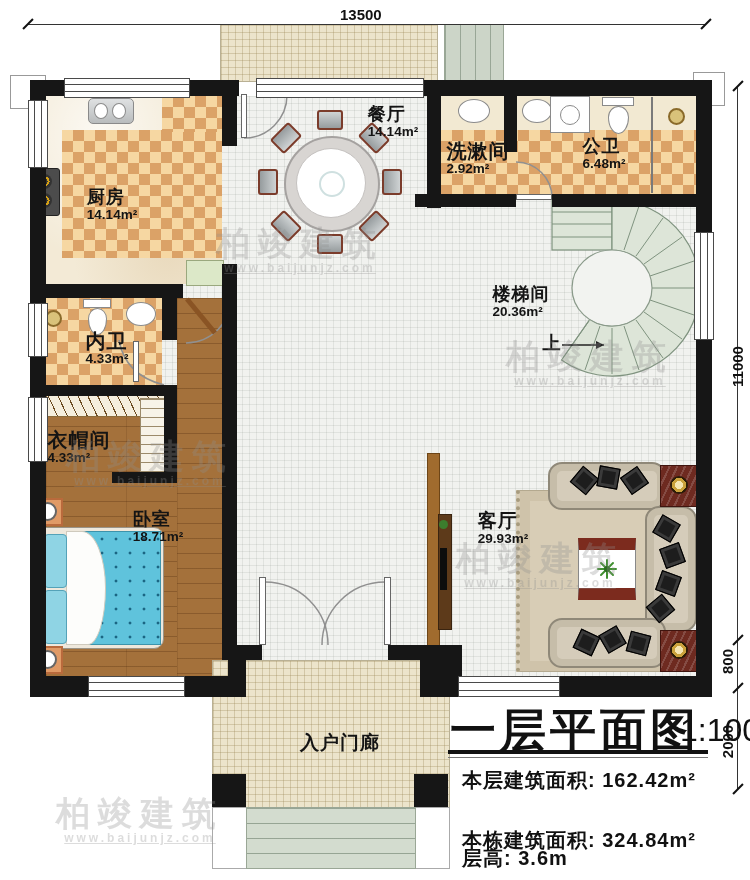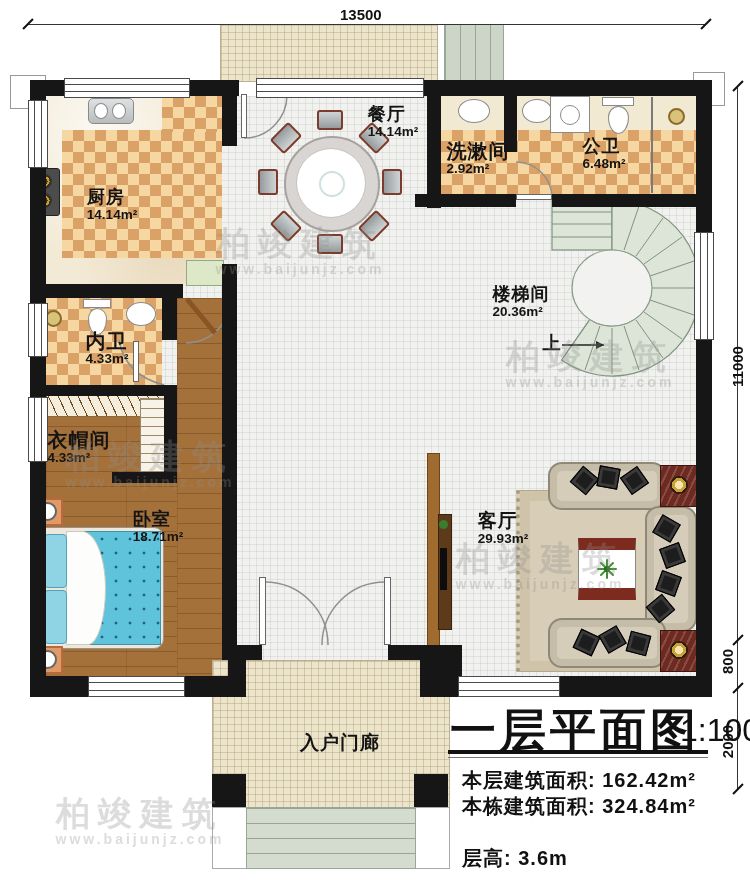--- a/index.html
+++ b/index.html
@@ -53,21 +53,21 @@
   .fix{position:absolute;background:#fff;border:1.5px solid #8a8a8a;box-sizing:border-box;}
   .doorleaf{position:absolute;background:#fff;border:1px solid #666;box-sizing:border-box;}
   
   .dimline{position:absolute;background:#333;}
   .tick{position:absolute;width:14px;height:2px;background:#111;transform:rotate(-45deg);}
   .dimtext{position:absolute;font-weight:bold;font-size:15px;color:#111;}
   .dimtext-v{position:absolute;font-weight:bold;font-size:15px;color:#111;transform:rotate(-90deg);transform-origin:center;white-space:nowrap;}
   
   .wm{position:absolute;color:#8f8f8f;opacity:.30;text-align:center;pointer-events:none;line-height:1.1;}
   .wm-name{font-size:34px;font-weight:bold;letter-spacing:8px;display:block;}
-  .wm-url{font-size:14px;font-weight:bold;letter-spacing:3px;display:block;}
+  .wm-url{font-size:12px;font-weight:bold;letter-spacing:3px;display:block;text-decoration:underline;}
   
   .tb-title{position:absolute;font-size:46px;font-weight:bold;letter-spacing:4px;color:#111;}
   .tb-scale{position:absolute;font-size:32px;font-weight:normal;color:#111;}
   .tb-rule1{position:absolute;background:#111;height:4px;}
   .tb-rule2{position:absolute;background:#777;height:1px;}
   .tb-line{position:absolute;font-size:20px;font-weight:bold;color:#111;letter-spacing:1px;}
   svg{position:absolute;left:0;top:0;}
 </style>
 </head>
 <body>
@@ -314,21 +314,21 @@
   <div class="tick" style="left:731px;top:788px;"></div>
   <div class="dimtext-v" style="left:712px;top:358px;width:50px;text-align:center;">11000</div>
   <div class="dimtext-v" style="left:707px;top:653px;width:40px;text-align:center;">800</div>
   <div class="dimtext-v" style="left:704px;top:733px;width:46px;text-align:center;">2000</div>
 
   <div class="tb-title" style="left:450px;top:700px;">一层平面图</div>
   <div class="tb-scale" style="left:680px;top:712px;">1:100</div>
   <div class="tb-rule1" style="left:448px;top:750px;width:260px;"></div>
   <div class="tb-rule2" style="left:448px;top:757px;width:260px;"></div>
   <div class="tb-line" style="left:462px;top:767px;">本层建筑面积: 162.42m²</div>
-  <div class="tb-line" style="left:462px;top:793px;">本栋建筑面积: 324.84m²</div>
+  <div class="tb-line" style="left:462px;top:827px;">本栋建筑面积: 324.84m²</div>
   <div class="tb-line" style="left:462px;top:845px;">层高: 3.6m</div>
 
   <div class="wm" style="left:180px;top:225px;width:240px;">
     <span class="wm-name">柏竣建筑</span>
     <span class="wm-url">www.baijunjz.com</span>
   </div>
   <div class="wm" style="left:470px;top:338px;width:240px;">
     <span class="wm-name">柏竣建筑</span>
     <span class="wm-url">www.baijunjz.com</span>
   </div>

